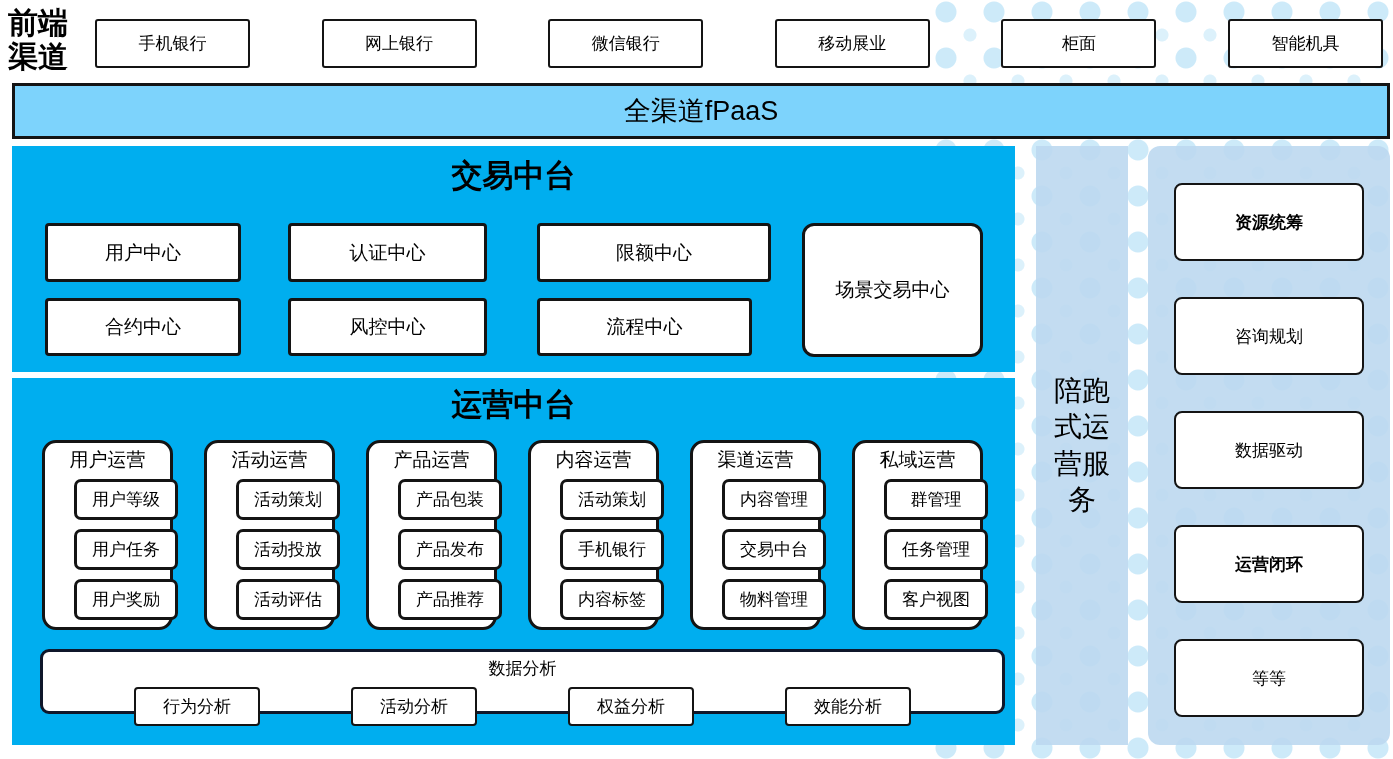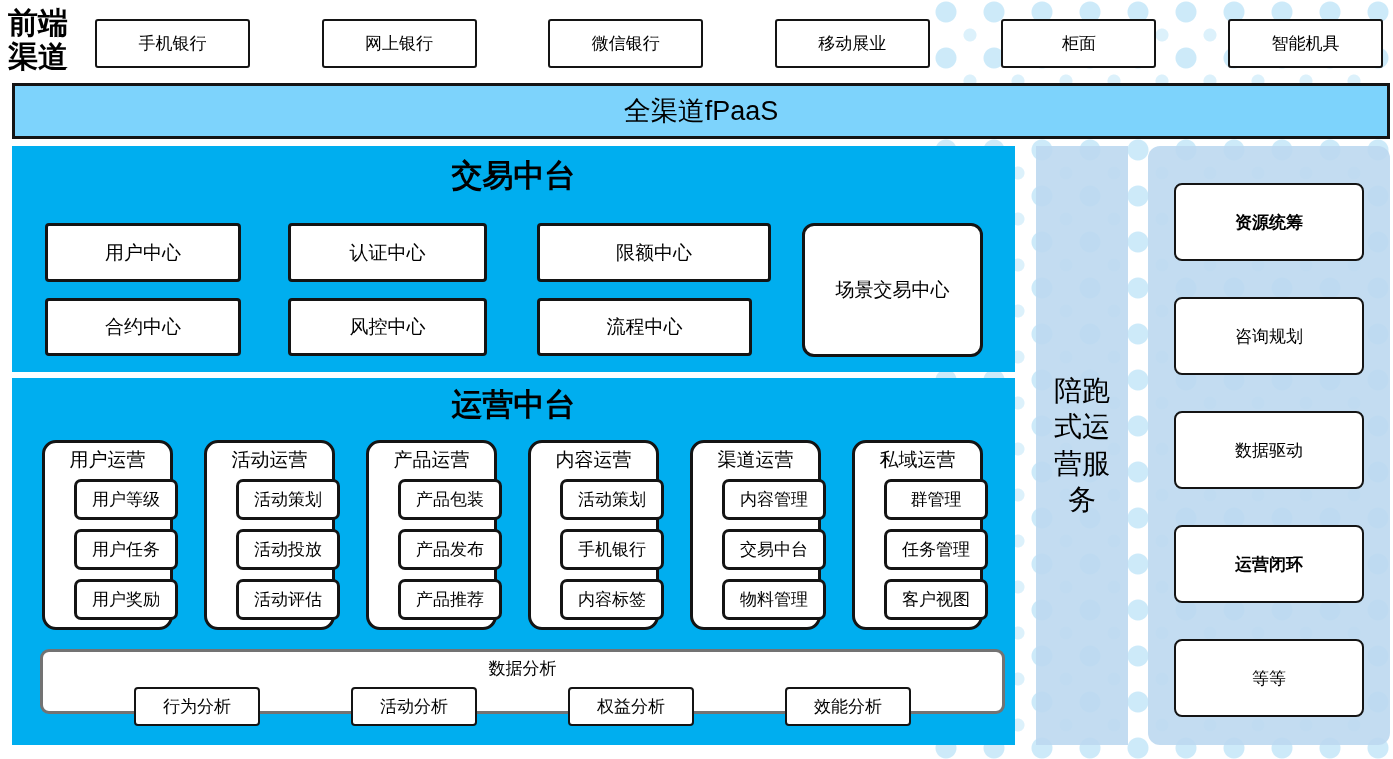--- a/index.html
+++ b/index.html
@@ -82,21 +82,21 @@
   .op-items { display:flex; flex-direction:column; gap:9px; margin-top:6px; }
   .op-item {
     width:104px; height:41px; background:#fff;
     border:3px solid #141414; border-radius:7px;
     display:flex; align-items:center; justify-content:center; font-size:17px;margin-left:37px;
   }
 
   
   .analysis {
     position:absolute; left:28px; top:271px; width:965px; height:65px;
-    background:#fff; border:3px solid #737373; border-radius:9px;
+    background:#fff; border:3px solid #0f172a; border-radius:9px;
   }
   .analysis-title { text-align:center; font-size:17px; padding-top:5px; }
   .analysis-row { display:flex; justify-content:space-evenly; margin-top:7px; }
   .analysis-box {
     width:126px; height:39px; background:#fff;
     border:2px solid #141414; border-radius:4px;
     display:flex; align-items:center; justify-content:center; font-size:17px;
   }
 
   

